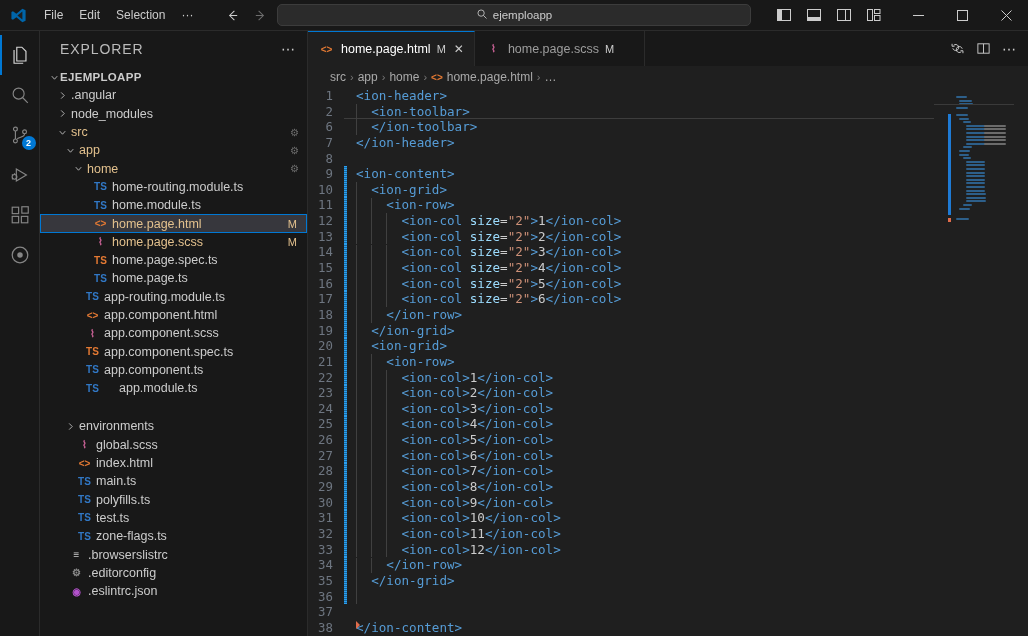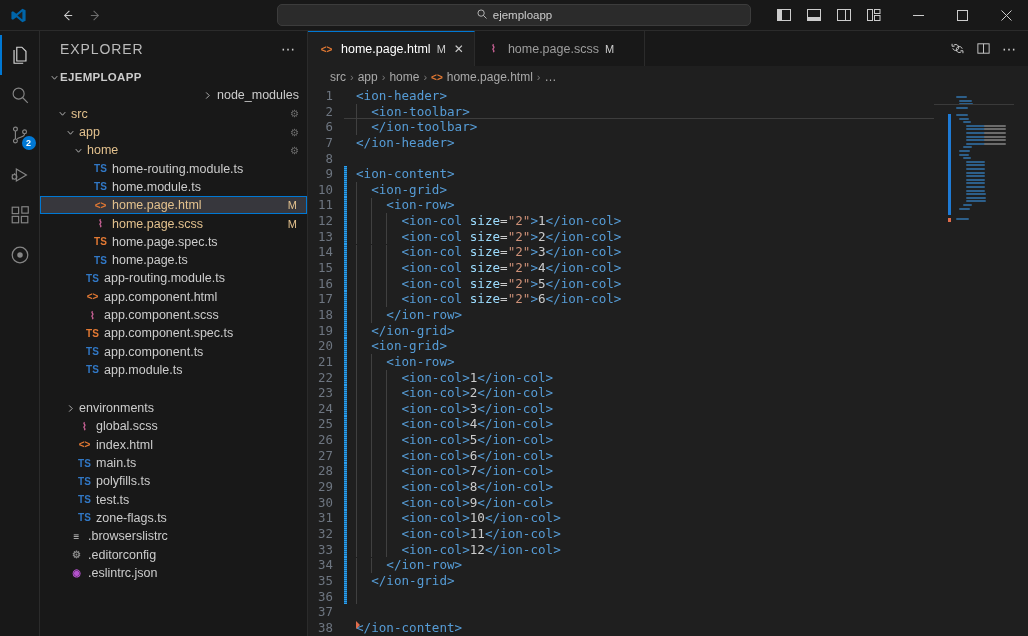--- a/index.html
+++ b/index.html
@@ -174,20 +174,26 @@
 
 <div class="app">
 
   <div class="titlebar">
     <div class="tb-logo">
       <svg width="17" height="17" viewBox="0 0 24 24">
         <path d="M17.5 2.5 L22 4.7 V19.3 L17.5 21.5 L9 14.5 L4.2 18 L2 16.8 V7.2 L4.2 6 L9 9.5 Z" fill="#0065a9"></path>
         <path d="M17.5 6.4 V17.6 L10.5 12 Z" fill="#1f1f1f"></path>
       </svg>
     </div>
+    <div class="menu">
+      <div class="menu-item">File</div>
+      <div class="menu-item">Edit</div>
+      <div class="menu-item">Selection</div>
+      <div class="menu-item">···</div>
+    </div>
     <div class="nav-arrows">
       <div class="nav-arrow">
         <svg width="15" height="15" viewBox="0 0 16 16">
             <path d="M10 3 L5 8 L10 13" fill="none" stroke="#cccccc" stroke-width="1.1"></path>
             <path d="M5 8 H13" stroke="#cccccc" stroke-width="1.1"></path>
           </svg>
       </div>
       <div class="nav-arrow">
         <svg width="15" height="15" viewBox="0 0 16 16">
             <path d="M6 3 L11 8 L6 13" fill="none" stroke="#6e6e6e" stroke-width="1.1"></path>
@@ -310,21 +316,29 @@
       <div class="tree">
         <div class="row" style="padding-left:8px">
           <span class="twisty">
             <svg width="11" height="11" viewBox="0 0 16 16">
                 <path d="M4 6 L8 10.5 L12 6" fill="none" stroke="#cccccc" stroke-width="1.2"></path>
               </svg>
           </span>
           <span class="flabel" style="font-weight:bold;font-size:11.5px;letter-spacing:.3px">EJEMPLOAPP</span>
         </div>
         <div id="tree-body">
-            <div class="row" style="padding-left: 16px; justify-content: flex-end;">
+            <div class="row" style="padding-left: 16px;">
+              <span class="twisty">
+                <svg width="11" height="11" viewBox="0 0 16 16">
+                  <path d="M6 3.5 L10.5 8 L6 12.5" fill="none" stroke="#cccccc" stroke-width="1.2"></path>
+                </svg>
+              </span>
+              <span class="flabel" style="margin-left:3px">.angular</span>
+            </div>
+            <div class="row" style="padding-left: 16px;">
               <span class="twisty">
                 <svg width="11" height="11" viewBox="0 0 16 16">
                   <path d="M6 3.5 L10.5 8 L6 12.5" fill="none" stroke="#cccccc" stroke-width="1.2"></path>
                 </svg>
               </span>
               <span class="flabel" style="margin-left:3px">node_modules</span>
             </div>
             <div class="row" style="padding-left: 16px;">
               <span class="twisty">
                 <svg width="11" height="11" viewBox="0 0 16 16">
@@ -405,21 +419,21 @@
               <span class="flabel" style="margin-left:3px">app.component.spec.ts</span>
             </div>
             <div class="row" style="padding-left: 32px;">
               <span class="twisty"></span>
               <span class="ficon fn-ts">TS</span>
               <span class="flabel" style="margin-left:3px">app.component.ts</span>
             </div>
             <div class="row" style="padding-left: 32px;">
               <span class="twisty"></span>
               <span class="ficon fn-ts">TS</span>
-              <span class="flabel" style="margin-left:3px">app.module.ts</span>
+              <span class="flabel" style="margin-left:18px">app.module.ts</span>
             </div>
             <div class="row" style="padding-left: 24px; margin-top: 20px;">
               <span class="twisty">
                 <svg width="11" height="11" viewBox="0 0 16 16">
                   <path d="M6 3.5 L10.5 8 L6 12.5" fill="none" stroke="#cccccc" stroke-width="1.2"></path>
                 </svg>
               </span>
               <span class="flabel" style="margin-left:3px">environments</span>
             </div>
             <div class="row" style="padding-left: 24px;">

